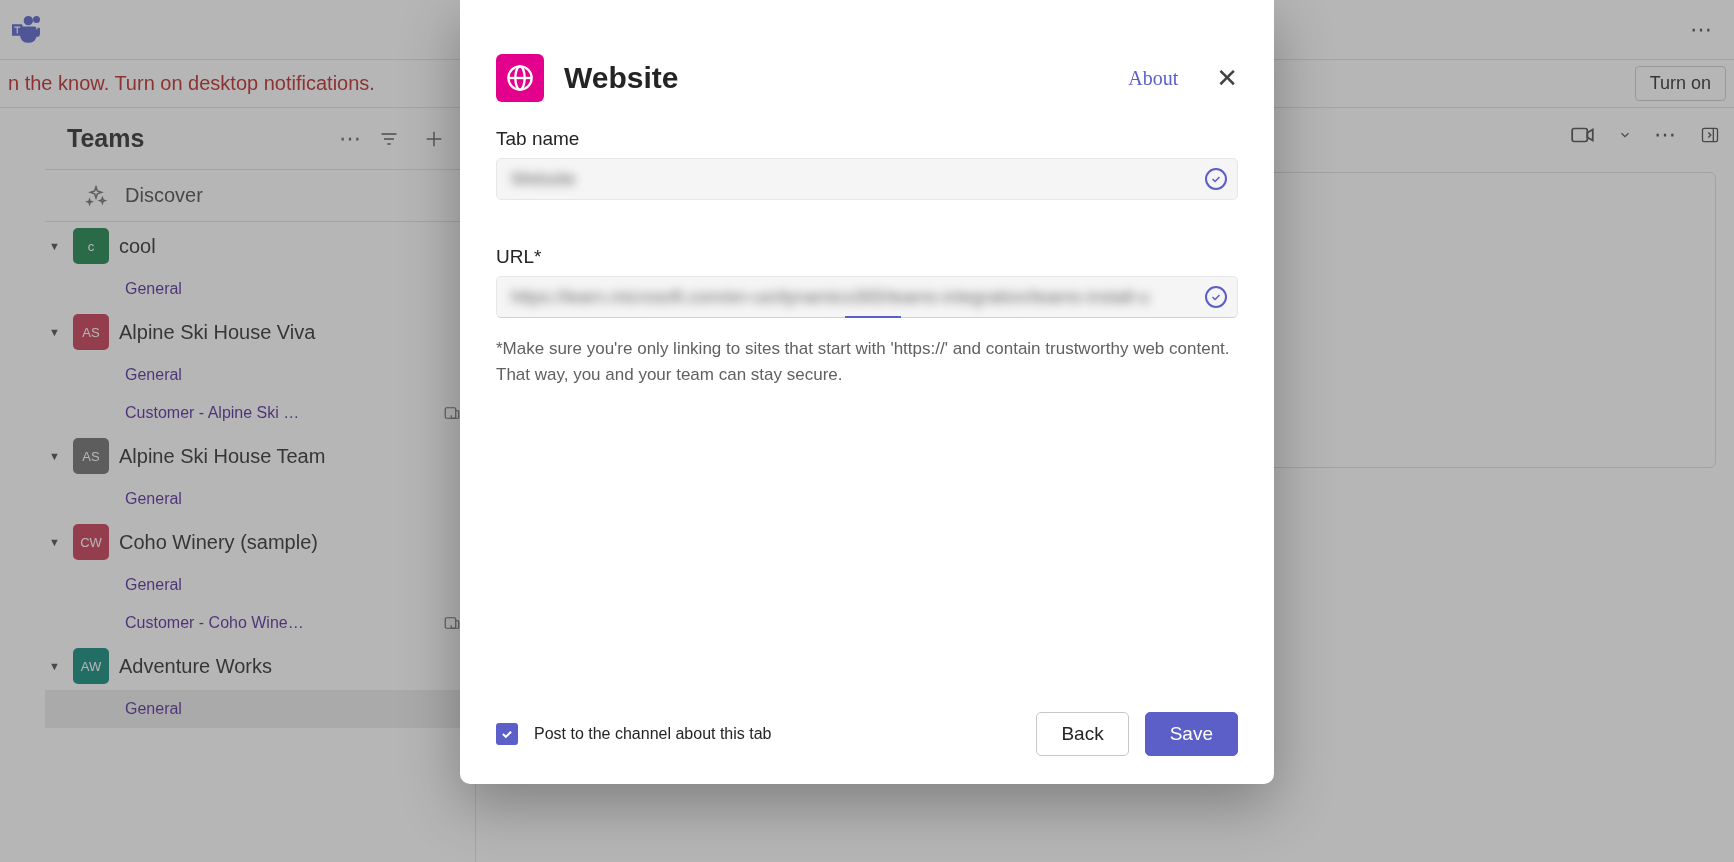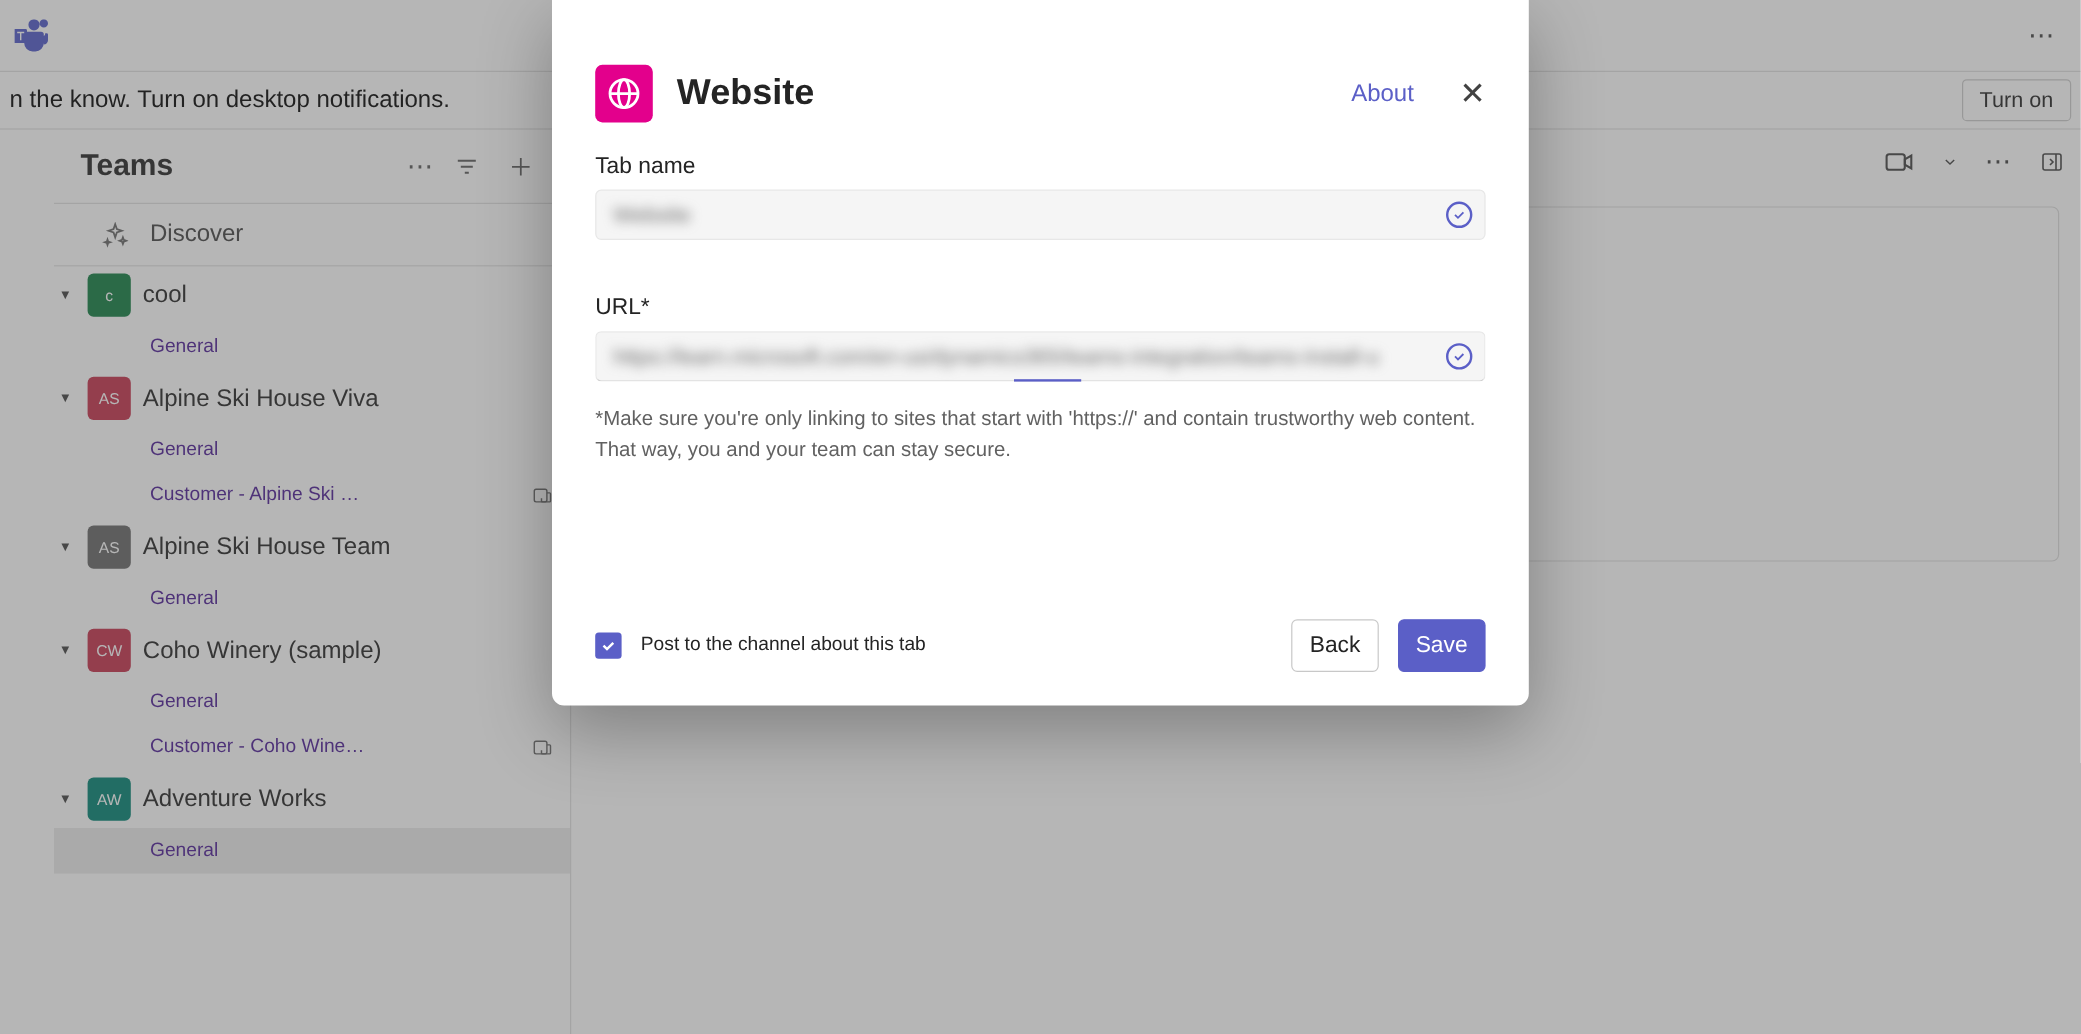--- a/index.html
+++ b/index.html
@@ -44,21 +44,21 @@
     .notif-bar {
       height: 48px;
       border-bottom: 1px solid #e1e1e1;
       display: flex;
       align-items: center;
       padding: 0 8px;
       justify-content: space-between;
     }
     .notif-text {
       font-size: 20px;
-      color: #000000;
+      color: #b91c1c;
     }
     .turn-on-btn {
       border: 1px solid #ccc;
       background: #fff;
       border-radius: 4px;
       padding: 6px 14px;
       font-size: 18px;
       color: #242424;
       cursor: pointer;
     }
@@ -196,21 +196,21 @@
     }
     .modal {
       margin-top: 0;
       width: 814px;
       background: #fff;
       border-radius: 0 0 10px 10px;
       box-shadow: 0 20px 60px rgba(0,0,0,0.3);
       padding: 54px 36px 28px 36px;
       display: flex;
       flex-direction: column;
-      height: 588px;
+      height: 784px;
     }
     .modal-header {
       display: flex;
       align-items: center;
       gap: 20px;
       position: relative;
     }
     .app-icon-box {
       width: 48px;
       height: 48px;
@@ -229,20 +229,21 @@
     .modal-header-right {
       margin-left: auto;
       display: flex;
       align-items: center;
       gap: 38px;
     }
     .about-link {
       color: #5b5fc7;
       font-size: 20px;
       cursor: pointer;
+      font-family: Liberation Serif, serif;
     }
     .close-btn {
       font-size: 26px;
       color: #424242;
       cursor: pointer;
       font-weight: 300;
     }
     .form-section {
       margin-top: 26px;
     }
@@ -316,21 +317,21 @@
     }
     .checkbox-label {
       font-size: 16px;
       color: #242424;
     }
     .footer-spacer {
       flex: 1;
     }
     .btn {
       height: 44px;
-      padding: 0 14px;
+      padding: 0 24px;
       border-radius: 5px;
       font-size: 19px;
       cursor: pointer;
       border: 1px solid #c8c8c8;
       background: #fff;
       color: #242424;
     }
     .btn.primary {
       background: #5b5fc7;
       color: #fff;

